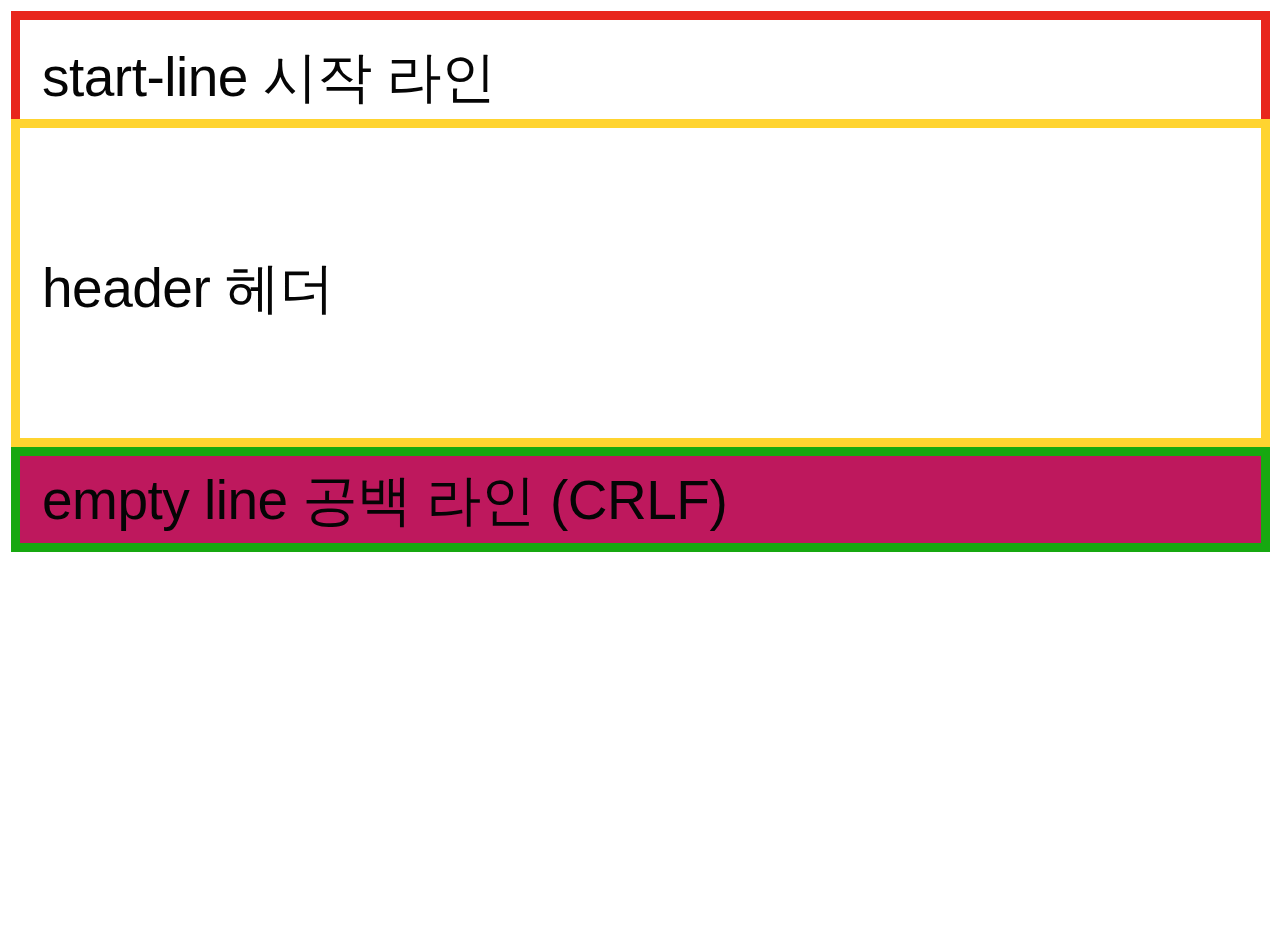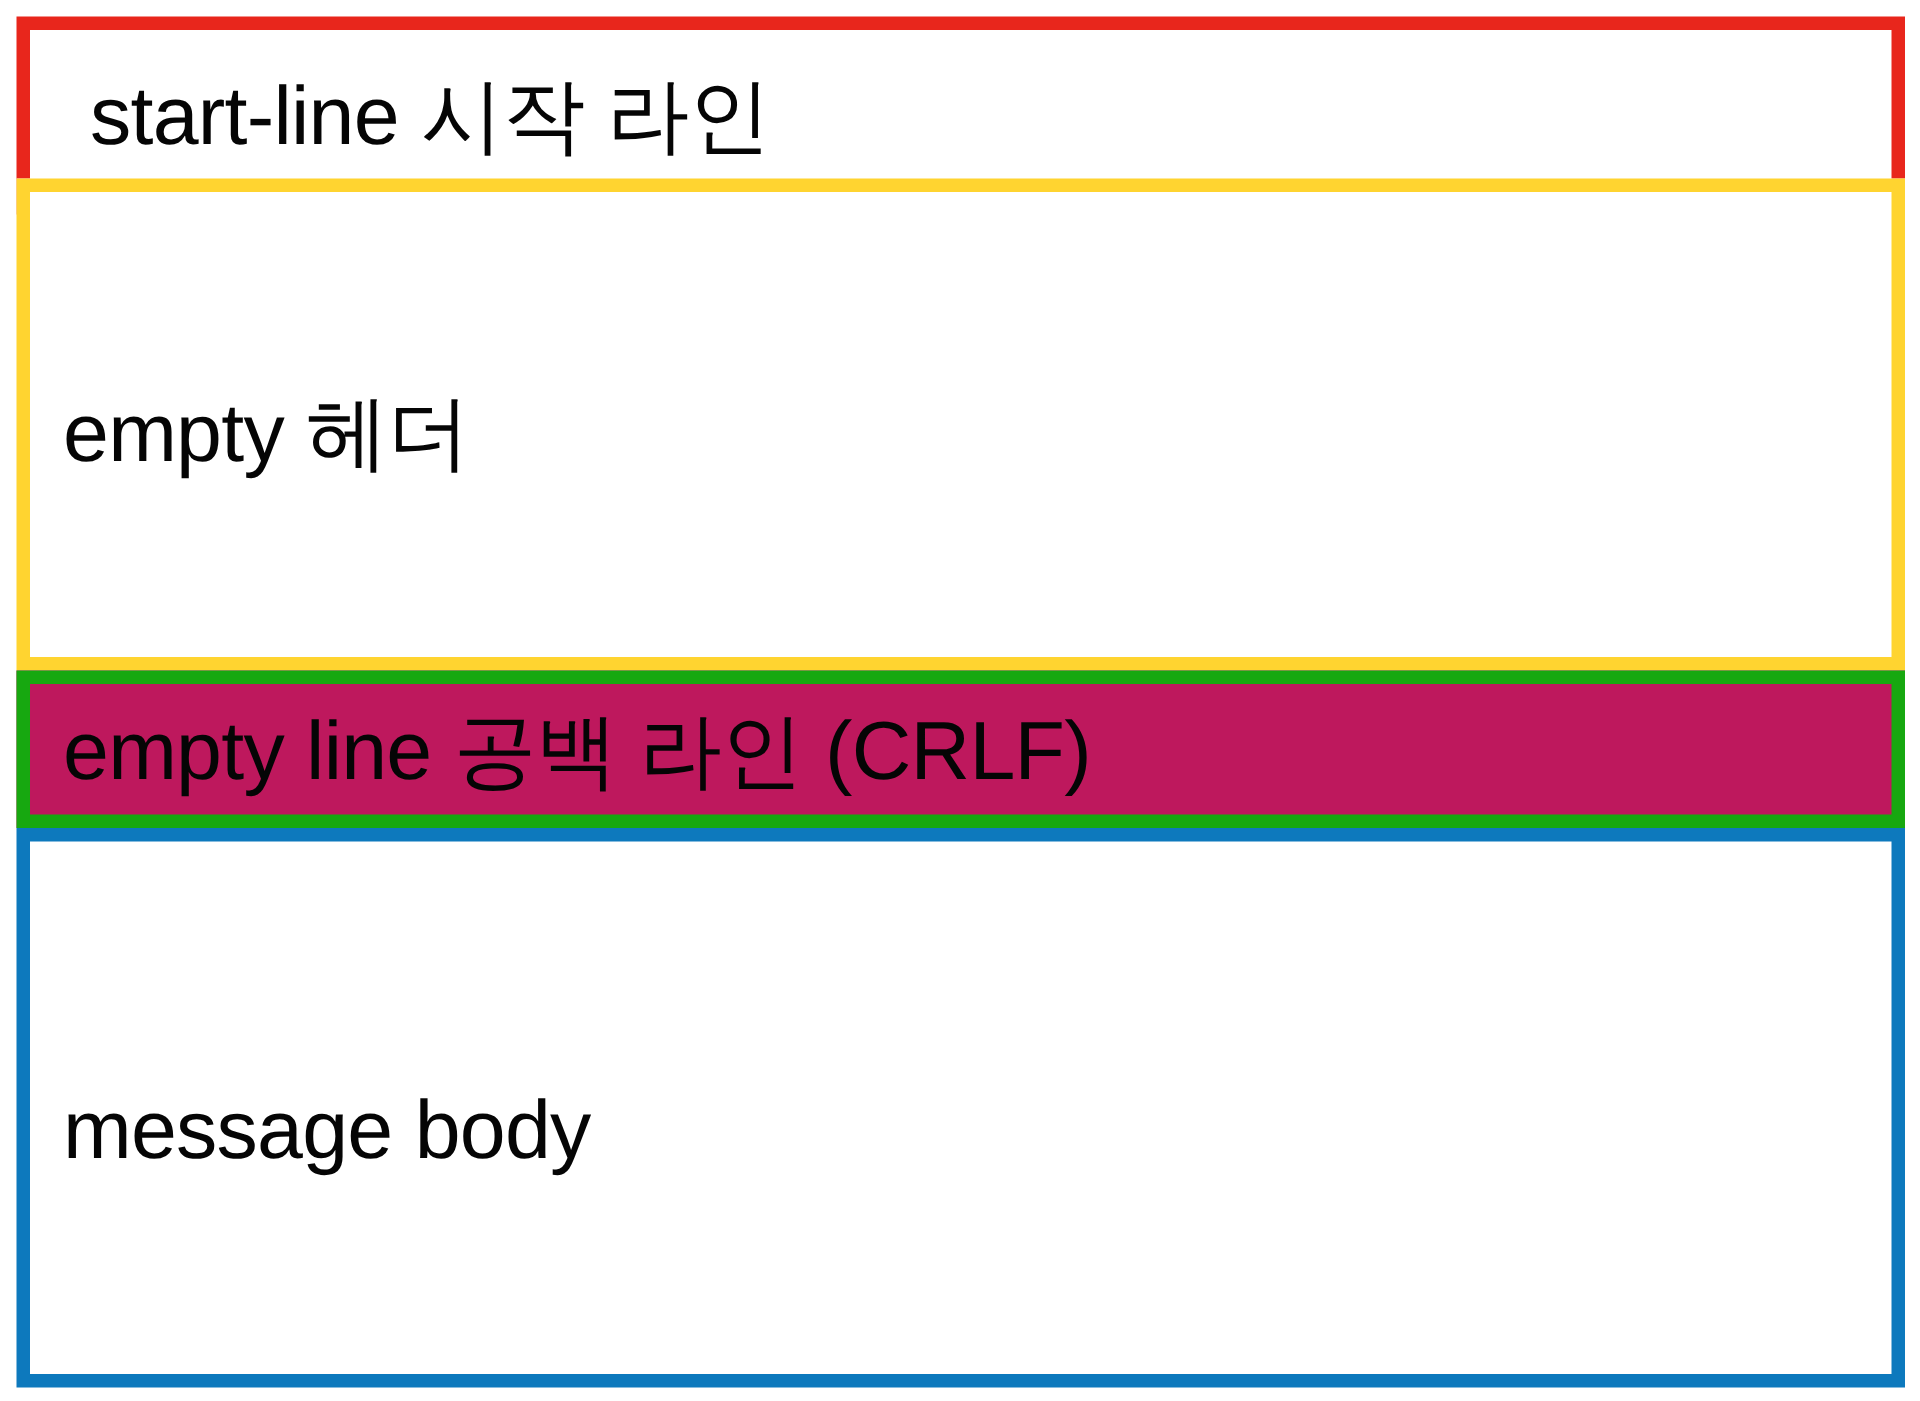--- a/index.html
+++ b/index.html
@@ -42,21 +42,20 @@
     white-space: nowrap;
     padding-left: 22px;
   }
 
   
   #box-start-line {
     top: 11px;
     height: 132px;
     border-width: 9px;
     border-color: #e8261c;
-    padding-left: 18px;
   }
   #box-header {
     top: 119px;
     height: 328px;
     border-width: 9px;
     border-color: #ffd430;
   }
   #box-empty-line {
     top: 447px;
     height: 105px;
@@ -79,24 +78,21 @@
 </head>
 <body>
 
 <div id="diagram" style="background: rgb(255, 255, 255);">
 
   <div class="msg-box" id="box-start-line" style="border-color: rgb(232, 38, 28); background: rgb(255, 255, 255);">
     <span class="box-label" style="color: rgb(5, 5, 5);">start-line 시작 라인</span>
   </div>
 
   <div class="msg-box" id="box-header" style="border-color: rgb(255, 212, 48); background: rgb(255, 255, 255);">
-    <span class="box-label" style="color: rgb(5, 5, 5);">empty 헤더</span>
+    <span class="box-label" style="color: rgb(5, 5, 5);">header 헤더</span>
   </div>
 
   <div class="msg-box" id="box-empty-line" style="border-color: rgb(23, 168, 16); background: #be185d;">
     <span class="box-label" style="color: rgb(5, 5, 5);">empty line 공백 라인 (CRLF)</span>
   </div>
 
-  <div class="msg-box" id="box-message-body" style="border-color: rgb(13, 121, 189); background: rgb(255, 255, 255);">
-    <span class="box-label" style="color: rgb(5, 5, 5);">message body</span>
-  </div>
 
 </div>
 
 </body></html>

